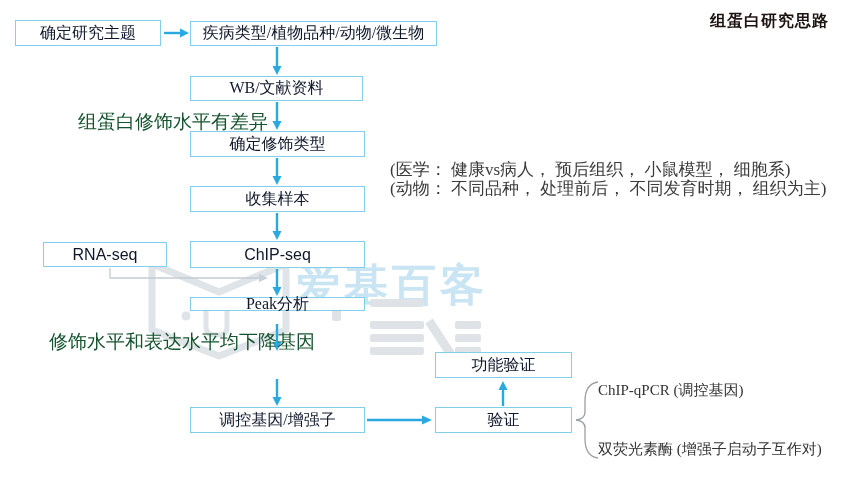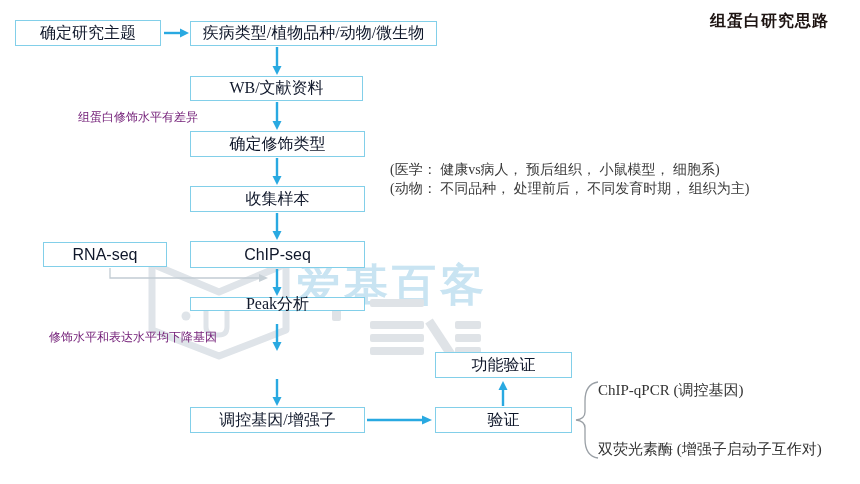--- a/index.html
+++ b/index.html
@@ -14,25 +14,25 @@
     font-family:"Liberation Sans","DejaVu Sans",sans-serif;
     font-weight:bold; font-size:16px; color:#1d1412; letter-spacing:1px;
   }
   .node{
     position:absolute; background:#ffffff; border:1.6px solid #82cfe9;
     display:flex; align-items:center; justify-content:center;
     font-size:16px; color:#0f172a; box-sizing:border-box; z-index:3;
     white-space:nowrap;
   }
   .note{
-    position:absolute; font-size:12px; color:#701a75; z-index:3; white-space:nowrap;
+    position:absolute; font-size:19px; color:#14532d; z-index:3; white-space:nowrap;
   }
   .side-notes{
     position:absolute; left:390px; top:160px; z-index:3;
-    font-size:14px; color:#3a3a3a; line-height:19px; white-space:nowrap;
+    font-size:17px; color:#3a3a3a; line-height:19px; white-space:nowrap;
   }
   .verify-method{
     position:absolute; left:598px; z-index:3; font-size:15px; color:#333; white-space:nowrap;
   }
   .vm1{ top:381px; } .vm2{ top:440px; }
   .connector-layer{ position:absolute; left:0; top:0; z-index:2; }
   .wm-layer{ position:absolute; left:0; top:0; z-index:1; }
   .wm-text{
     position:absolute; left:296px; top:256px; z-index:1;
     font-family:"Liberation Sans","DejaVu Sans",sans-serif;

